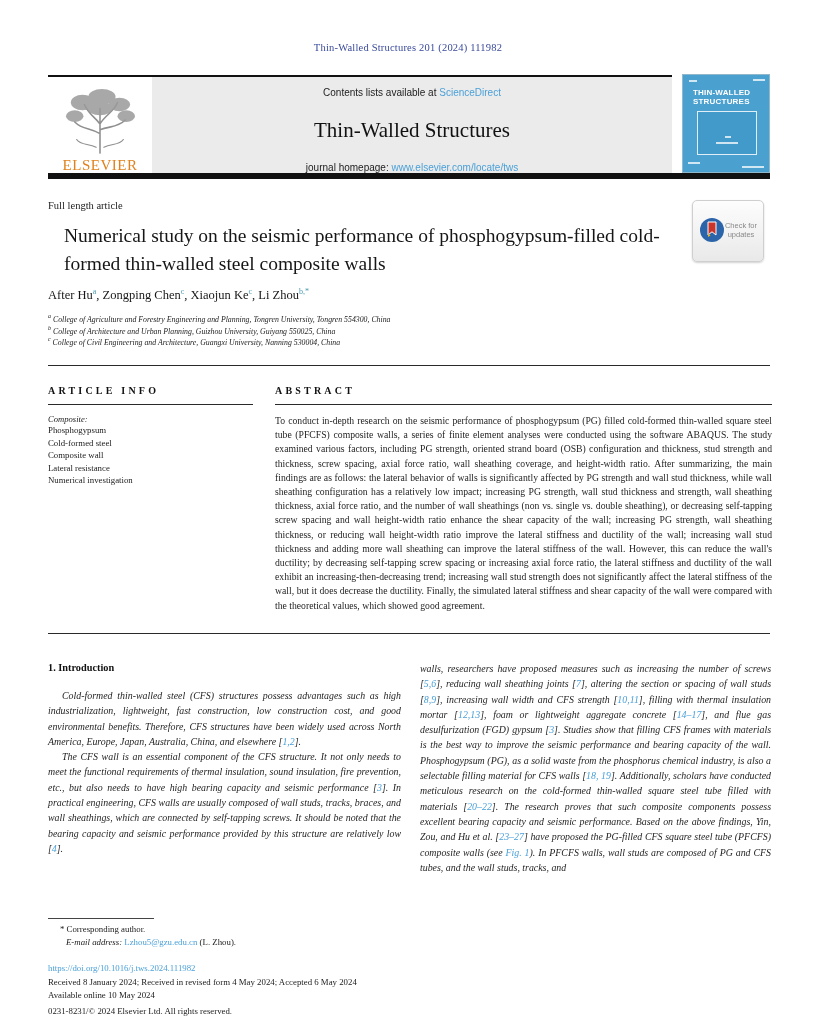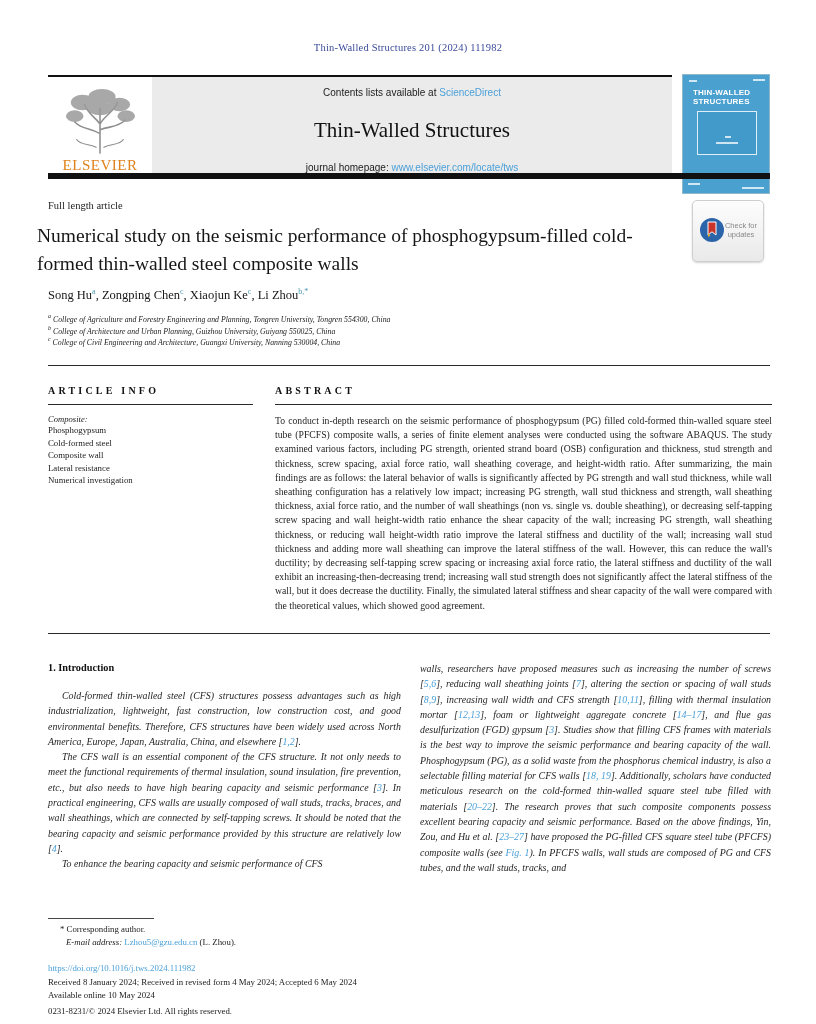--- a/index.html
+++ b/index.html
@@ -41,39 +41,39 @@
     background: #ebebeb;
     display: flex; flex-direction: column; align-items: center; justify-content: space-between;
     padding: 10px 0 0 0;
   }
   .contents-line { font-family: "Liberation Sans", sans-serif; font-size: 10px; color: #222; }
   .journal-title { font-family: "Liberation Serif", serif; font-size: 21px; color: #111; }
   .homepage-line { font-family: "Liberation Sans", sans-serif; font-size: 10px; color: #222; }
   .lnk { color: #4ba0d8; text-decoration: none; cursor: pointer; }
   
   .cover {
-    position: absolute; left: 634px; top: 0; width: 88px; height: 120px;
+    position: absolute; left: 634px; top: 0; width: 88px; height: 99px;
     background: #4aa0cf; border: 1px solid #8fb8cc;
     overflow: hidden;
   }
   .cover-title {
     font-family: "Liberation Sans", sans-serif; font-weight: bold;
     color: #ffffff; font-size: 8px; line-height: 1.1;
     margin: 14px 0 0 10px; letter-spacing: 0.2px;
   }
   .cover-tinybar { position: absolute; background: rgba(255,255,255,0.75); height: 2px; }
   .cover-innerbox {
     position: absolute; left: 14px; top: 36px; width: 60px; height: 44px;
     border: 1px solid #dfeef7; background: #419ac9;
   }
   .cover-innerbox .cover-tinybar { left: 18px; }
   
   .type-label { position: absolute; left: 48px; top: 200px; font-size: 10.5px; color: #222; }
   .article-title {
-    position: absolute; left: 37px; top: 222px; width: 640px;
+    position: absolute; left: 64px; top: 222px; width: 640px;
     font-size: 19.5px; line-height: 28px; color: #161616;
   }
   .badge {
     position: absolute; left: 692px; top: 200px; width: 72px; height: 62px;
     background: linear-gradient(#fdfdfd, #e9e9e9);
     border: 1px solid #cfcfcf; border-radius: 5px;
     box-shadow: 0 1px 2px rgba(0,0,0,0.18);
     display: flex; align-items: center; justify-content: center;
     cursor: pointer;
   }
@@ -180,21 +180,21 @@
       <circle cx="13" cy="13" r="12" fill="#2b64a8"></circle>
       <path d="M9 5 h8 v13 l-4 -3.2 l-4 3.2 z" fill="#c9352b" stroke="#ffffff" stroke-width="1"></path>
       <path d="M9 16.5 l2.5 2 l-2.5 1.5 z" fill="#e8b426"></path>
     </svg>
     <div class="badge-text">
       <div>Check for</div>
       <div>updates</div>
     </div>
   </div>
 
-  <div class="authors"><span>Song Hu</span><sup>a</sup><span>, Zongping Chen</span><sup>c</sup><span>, Xiaojun Ke</span><sup>c</sup><span>, Li Zhou</span><sup>b,*</sup></div>
+  <div class="authors"><span>After Hu</span><sup>a</sup><span>, Zongping Chen</span><sup>c</sup><span>, Xiaojun Ke</span><sup>c</sup><span>, Li Zhou</span><sup>b,*</sup></div>
 
   <div class="affils">
     <div><sup>a</sup><span> College of Agriculture and Forestry Engineering and Planning, Tongren University, Tongren 554300, China</span></div>
     <div><sup>b</sup><span> College of Architecture and Urban Planning, Guizhou University, Guiyang 550025, China</span></div>
     <div><sup>c</sup><span> College of Civil Engineering and Architecture, Guangxi University, Nanning 530004, China</span></div>
   </div>
 
   <div class="rule-full" style="top:365px;"></div>
 
   <div class="info-col">
@@ -214,21 +214,20 @@
     <div class="abstract-text">To conduct in-depth research on the seismic performance of phosphogypsum (PG) filled cold-formed thin-walled square steel tube (PFCFS) composite walls, a series of finite element analyses were conducted using the software ABAQUS. The study examined various factors, including PG strength, oriented strand board (OSB) configuration and thickness, stud strength and thickness, screw spacing, axial force ratio, wall sheathing coverage, and height-width ratio. After summarizing, the main findings are as follows: the lateral behavior of walls is significantly affected by PG strength and wall stud thickness, while wall sheathing configuration has a relatively low impact; increasing PG strength, wall stud thickness and strength, wall sheathing thickness, axial force ratio, and the number of wall sheathings (non vs. single vs. double sheathing), or decreasing self-tapping screw spacing and wall height-width ratio enhance the shear capacity of the wall; increasing PG strength, wall sheathing thickness, or reducing wall height-width ratio improve the lateral stiffness and ductility of the wall; increasing wall stud thickness and adding more wall sheathing can improve the lateral stiffness of the wall. However, this can reduce the wall's ductility; by decreasing self-tapping screw spacing or increasing axial force ratio, the lateral stiffness and ductility of the wall exhibit an increasing-then-decreasing trend; increasing wall stud strength does not significantly affect the lateral stiffness of the wall, but it does decrease the ductility. Finally, the simulated lateral stiffness and shear capacity of the wall were compared with the theoretical values, which showed good agreement.</div>
   </div>
 
   <div class="rule-full" style="top:633px;"></div>
 
   <div class="intro-heading">1. Introduction</div>
 
   <div class="col-left">
     <div class="body-para indent"><span>Cold-formed thin-walled steel (CFS) structures possess advantages such as high industrialization, lightweight, fast construction, low construction cost, and good environmental benefits. Therefore, CFS structures have been widely used across North America, Europe, Japan, Australia, China, and elsewhere [</span><span class="lnk">1,2</span><span>].</span></div>
     <div class="body-para indent"><span>The CFS wall is an essential component of the CFS structure. It not only needs to meet the functional requirements of thermal insulation, sound insulation, fire prevention, etc., but also needs to have high bearing capacity and seismic performance [</span><span class="lnk">3</span><span>]. In practical engineering, CFS walls are usually composed of wall studs, tracks, braces, and wall sheathings, which are connected by self-tapping screws. It should be noted that the bearing capacity and seismic performance provided by this structure are relatively low [</span><span class="lnk">4</span><span>].</span></div>
-    <div class="body-para indent"><span>To enhance the bearing capacity and seismic performance of CFS</span></div>
   </div>
 
   <div class="col-right">
     <div class="body-para"><span>walls, researchers have proposed measures such as increasing the number of screws [</span><span class="lnk">5,6</span><span>], reducing wall sheathing joints [</span><span class="lnk">7</span><span>], altering the section or spacing of wall studs [</span><span class="lnk">8,9</span><span>], increasing wall width and CFS strength [</span><span class="lnk">10,11</span><span>], filling with thermal insulation mortar [</span><span class="lnk">12,13</span><span>], foam or lightweight aggregate concrete [</span><span class="lnk">14–17</span><span>], and flue gas desulfurization (FGD) gypsum [</span><span class="lnk">3</span><span>]. Studies show that filling CFS frames with materials is the best way to improve the seismic performance and bearing capacity of the wall. Phosphogypsum (PG), as a solid waste from the phosphorus chemical industry, is also a selectable filling material for CFS walls [</span><span class="lnk">18, 19</span><span>]. Additionally, scholars have conducted meticulous research on the cold-formed thin-walled square steel tube filled with materials [</span><span class="lnk">20–22</span><span>]. The research proves that such composite components possess excellent bearing capacity and seismic performance. Based on the above findings, Yin, Zou, and Hu et al. [</span><span class="lnk">23–27</span><span>] have proposed the PG-filled CFS square steel tube (PFCFS) composite walls (see </span><span class="lnk">Fig. 1</span><span>). In PFCFS walls, wall studs are composed of PG and CFS tubes, and the wall studs, tracks, and</span></div>
   </div>
 
   <div class="fn-rule"></div>
   <div class="fn-corresponding">* Corresponding author.</div>
   <div class="fn-email"><span class="ital">E-mail address: </span><span class="lnk">Lzhou5@gzu.edu.cn</span><span> (L. Zhou).</span></div>
 

